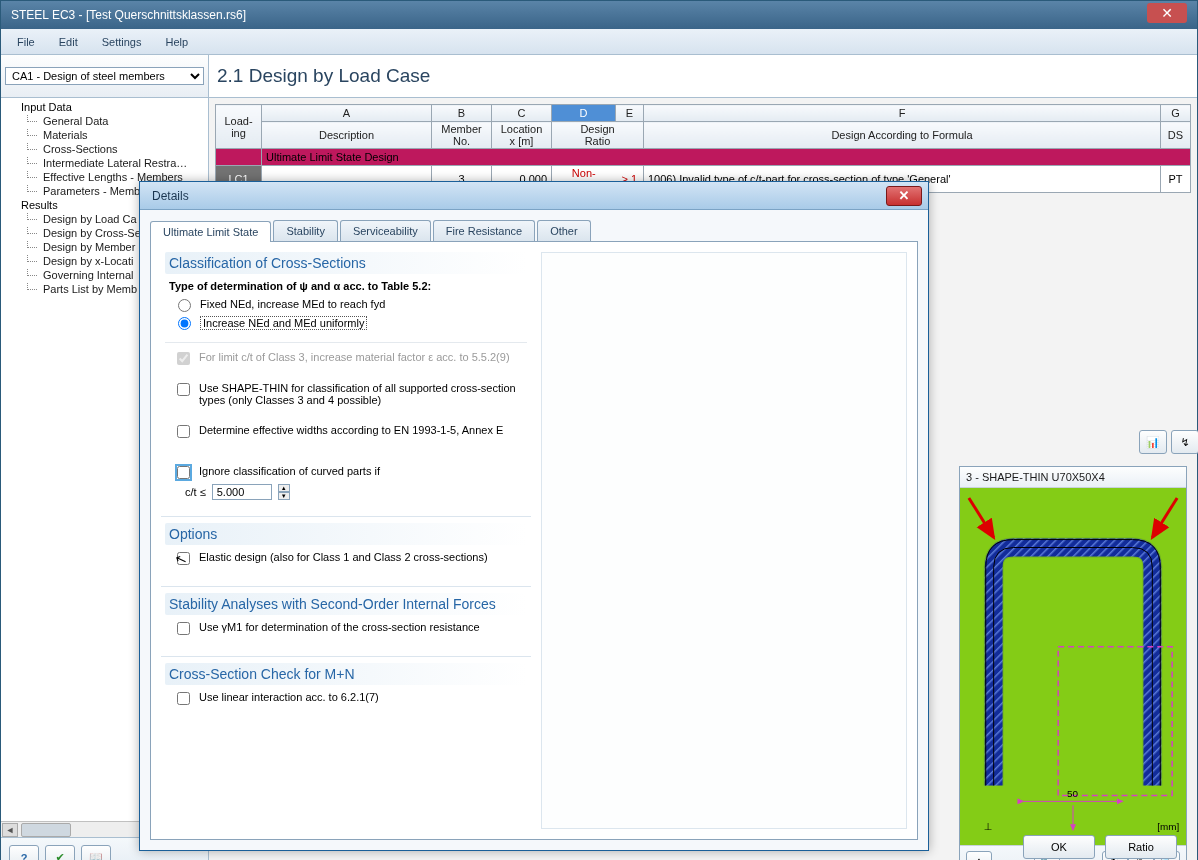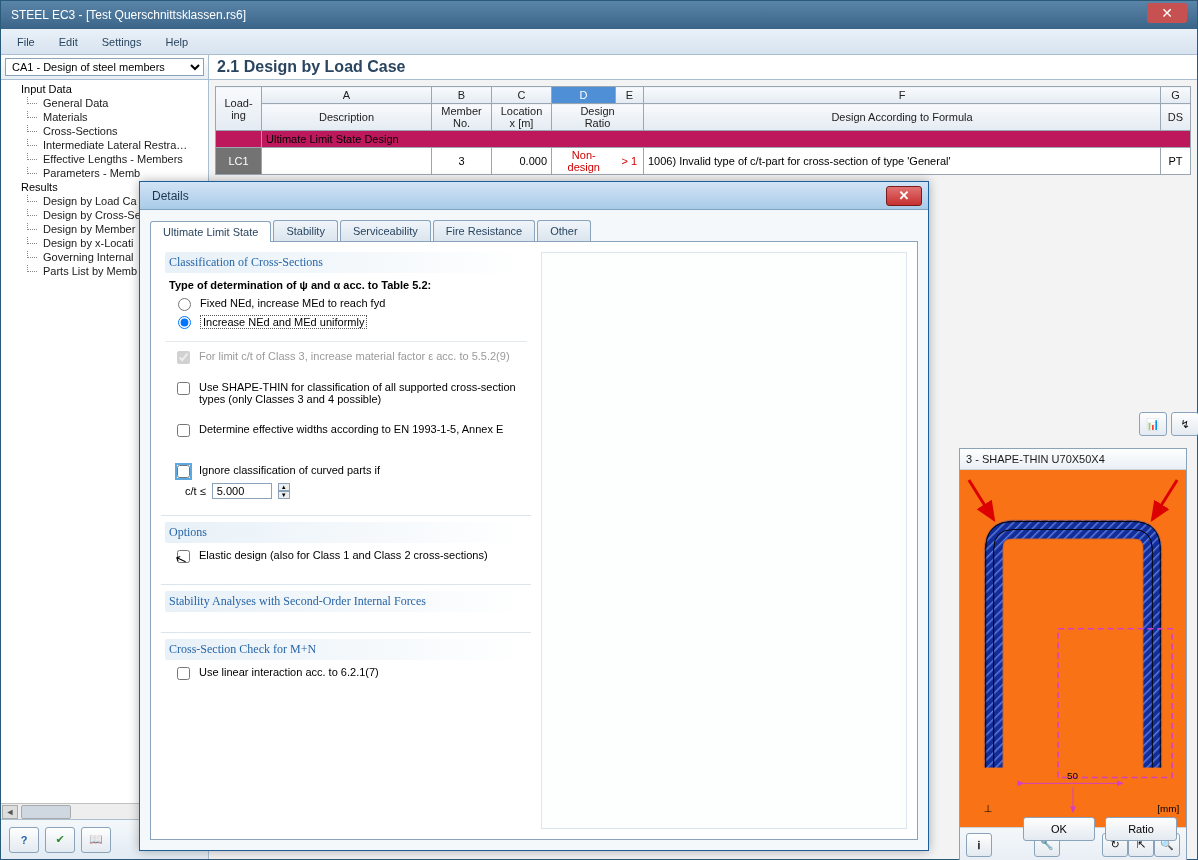--- a/index.html
+++ b/index.html
@@ -6,24 +6,24 @@
   body { margin: 0; background: #fff; overflow: hidden; }
   .app { width: 1198px; height: 860px; position: relative; background: #fff; border: 1px solid #2a5a7a; }
   
   .titlebar { height: 28px; background: linear-gradient(#5a84a8, #3a6488); color: #fff; display: flex; align-items: center; padding: 0 10px; justify-content: space-between; }
   .titlebar .title { font-size: 12px; }
   .titlebar .close { width: 40px; height: 20px; background: #c75050; color: #fff; display: flex; align-items: center; justify-content: center; border-radius: 3px; font-size: 14px; cursor: pointer; margin-top: -4px; }
   
   .menubar { height: 26px; background: linear-gradient(#eaf1f8,#d7e3ef); border-bottom: 1px solid #a9bed0; display: flex; align-items: center; padding: 0 6px; gap: 4px;}
   .menubar .mitem { padding: 4px 10px; color: #2a4560; cursor: pointer; border-radius: 3px; }
   
-  .toprow { display: flex; border-bottom: 1px solid #a9bed0; height: 25px; }
+  .toprow { display: flex; border-bottom: 1px solid #a9bed0; height: 43px; }
   .combo-box { width: 208px; border-right: 1px solid #a9bed0; display: flex; align-items: center; padding: 0 4px; background: linear-gradient(#fdfefe,#e8eef4); }
   .combo-box select { width: 100%; font-size: 11px; border: 1px solid #8aa3ba; background: #fff; padding: 1px 2px; }
-  .heading { flex: 1; display: flex; align-items: center; padding: 0 8px; font-weight: bold; color: #2a4560; font-size: 16px; }
+  .heading { flex: 1; display: flex; align-items: center; padding: 0 8px; font-weight: normal; color: #2a4560; font-size: 19px; }
   
   .main { display: flex; height: calc(100% - 28px - 26px - 25px); }
   
   .sidebar { width: 208px; border-right: 1px solid #a9bed0; background: #fff; display: flex; flex-direction: column; }
   .tree { flex: 1; padding: 2px 20px; overflow: hidden; }
   .tree .node { color: #1a1a1a; padding: 1px 0; white-space: nowrap; overflow: hidden; text-overflow: ellipsis;}
   .tree .group { font-weight: normal; color: #000; }
   .tree .child { padding-left: 22px; position: relative; }
   .tree .child::before { content: ""; position: absolute; left: 6px; top: 50%; width: 10px; border-top: 1px dotted #888; }
   .tree .child::after { content: ""; position: absolute; left: 6px; top: -6px; height: 14px; border-left: 1px dotted #888; }
@@ -45,21 +45,21 @@
   table.grid td.right-al { text-align: right; }
   table.grid tr.section td { background: #be185d; font-weight: normal; text-align: left; }
   table.grid tr.lc td.lcname { background: #737373; color: #fff; text-align: center; }
   .red { color: #cc0000; }
   
   .right-toolbar { position: absolute; top: 332px; left: 930px; display: flex; gap: 4px; }
   .right-toolbar .tbtn { width: 28px; height: 24px; }
   
   .shape-panel { position: absolute; right: 10px; top: 368px; width: 228px; height: 414px; border: 1px solid #8aa3ba; background: #f5f8fb; display:flex; flex-direction:column; }
   .shape-panel .shape-title { padding: 4px 6px; color: #1a1a1a; background: linear-gradient(#fdfefe,#eaf0f6); border-bottom: 1px solid #c8d2db; }
-  .shape-panel .shape-body { flex: 1; background: #f97316; display:flex; align-items:center; justify-content:center; position:relative; overflow: hidden;}
+  .shape-panel .shape-body { flex: 1; background: #84cc16; display:flex; align-items:center; justify-content:center; position:relative; overflow: hidden;}
   .shape-panel svg { width: 100%; height: 100%; }
   .shape-panel .shape-foot { height: 34px; border-top: 1px solid #c8d2db; display:flex; align-items:center; justify-content:space-between; padding:0 6px; background: linear-gradient(#f4f8fb,#e8eef4);}
   .shape-foot .tbtn { width: 26px; height: 24px;}
   .shape-foot .spacer { flex: 1 }
   
   .bottom-btns { position: absolute; right: 20px; bottom: 18px; display:flex; gap:10px; }
   .btn { width: 72px; height: 24px; background: linear-gradient(#fefefe,#e3eaf0); border: 1px solid #8aa3ba; border-radius: 3px; cursor: pointer; }
   
   .dialog { position: absolute; left: 138px; top: 180px; width: 790px; height: 670px; border: 1px solid #1a5f99; background: #f5f8fb; box-shadow: 0 0 10px rgba(0,0,0,0.3); display: flex; flex-direction: column; }
   .dialog-titlebar { height: 28px; background: linear-gradient(#d2e4f5, #a9cbe8); display: flex; align-items: center; justify-content: space-between; padding: 0 6px; border-bottom: 1px solid #7ba3c5;}
@@ -68,21 +68,21 @@
   .dialog-body { flex:1; padding: 10px; overflow: hidden; }
   
   .tabs { display:flex; border-bottom: 1px solid #8aa3ba; }
   .tab { padding: 4px 12px; border: 1px solid #8aa3ba; border-bottom: none; margin-right: 2px; background: linear-gradient(#f0f5fa, #dbe5ee); cursor: pointer; border-radius: 3px 3px 0 0; color: #2a4560; }
   .tab.active { background: #fff; font-weight: normal; position: relative; top: 1px; }
   .tab-contents { border: 1px solid #8aa3ba; border-top: none; background: #fff; height: calc(100% - 22px); padding: 10px; display:flex; gap: 10px; }
   .left-col { width: 370px; display: flex; flex-direction: column; gap: 14px; }
   .right-col { flex: 1; border: 1px solid #dce6ee; background: #fdfefe; }
   .group-box { border-top: 1px solid #dbe5ee; padding: 6px 4px 2px; position: relative; }
   .group-box.first { border-top: none; padding-top: 0; }
-  .group-title { color: #2766a6; font-size: 12px; margin-bottom: 4px; background: linear-gradient(90deg, #e8f1f8, #fff); padding: 3px 4px; border-radius: 2px; font-family: Liberation Serif, serif; }
+  .group-title { color: #2766a6; font-size: 14px; margin-bottom: 4px; background: linear-gradient(90deg, #e8f1f8, #fff); padding: 3px 4px; border-radius: 2px; }
   .radio-row, .check-row { display:flex; align-items:flex-start; gap: 6px; padding: 2px 8px; color: #000; }
   .radio-row input, .check-row input { margin-top: 1px; }
   .check-row.disabled { color: #9a9a9a; }
   .spinner { display:flex; align-items:center; gap: 6px; padding-left: 20px; }
   .spinner input { width: 60px; border: 1px solid #8aa3ba; padding: 1px 4px; text-align: left; }
   .spinner .spin-btns { display:flex; flex-direction:column; }
   .spinner .spin-btns div { width: 12px; height: 8px; border:1px solid #8aa3ba; background:#eee; font-size:6px; line-height:6px; text-align:center; cursor:pointer;}
   .subtext { font-weight: bold;}
   .sel-radio { border: 1px dotted #555; padding: 0 2px; }
   .dim-label { font-size: 10px; }
@@ -330,20 +330,24 @@
           <div class="group-box">
             <div class="group-title">Options</div>
             <label class="check-row">
               <input type="checkbox" style="">
               <span>Elastic design (also for Class 1 and Class 2 cross-sections)</span>
             </label>
           </div>
 
           <div class="group-box">
             <div class="group-title">Stability Analyses with Second-Order Internal Forces</div>
+            <label class="check-row">
+              <input type="checkbox" style="">
+              <span>Use γM1 for determination of the cross-section resistance</span>
+            </label>
           </div>
 
           <div class="group-box">
             <div class="group-title">Cross-Section Check for M+N</div>
             <label class="check-row">
               <input type="checkbox" style="">
               <span>Use linear interaction acc. to 6.2.1(7)</span>
             </label>
           </div>
 

